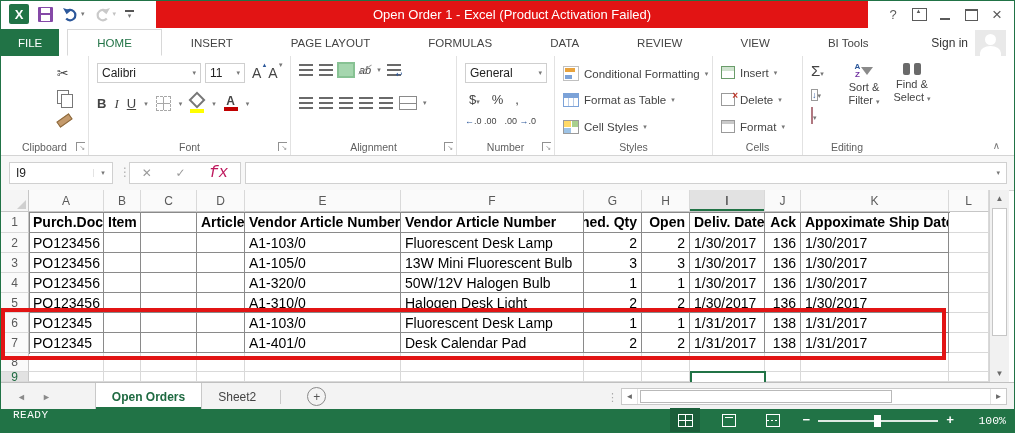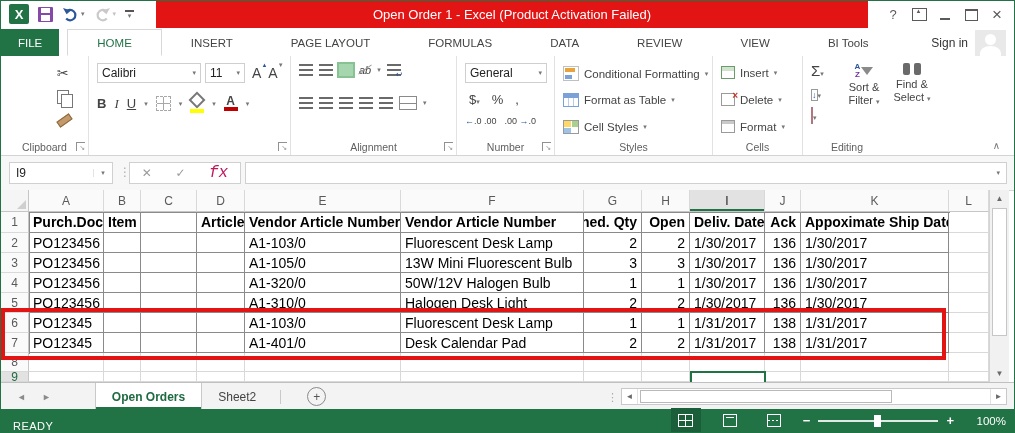--- a/index.html
+++ b/index.html
@@ -154,21 +154,21 @@
   .sheettab.active{background:#fff;color:#1e6a41;font-weight:bold;border-left:1px solid #c9c9c9;border-right:1px solid #c9c9c9;box-shadow:inset 0 -3px 0 var(--green);}
   .tabdivider{width:1px;height:14px;background:#c9c9c9;align-self:center;margin:0 8px;}
   .addsheet{width:17px;height:17px;border:1px solid #8a8a8a;border-radius:50%;color:#555;display:flex;align-items:center;justify-content:center;font-size:12px;align-self:center;margin-left:18px;}
   .hdots{position:absolute;left:606px;top:8px;color:#aaa;font-size:11px;}
   .hscroll{position:absolute;left:620px;top:5px;width:386px;height:17px;background:#fff;border:1px solid #c9c9c9;box-sizing:border-box;}
   .hs-btn{position:absolute;top:0;bottom:0;width:15px;display:flex;align-items:center;justify-content:center;font-size:8px;color:#6a6a6a;}
   .hs-left{left:0;border-right:1px solid #e3e3e3;}
   .hs-right{right:0;border-left:1px solid #e3e3e3;}
   .hs-thumb{position:absolute;left:18px;top:1px;bottom:1px;width:250px;background:#fff;border:1px solid #b9b9b9;}
   
-  .statusbar{position:absolute;top:408px;left:0;right:0;bottom:0;background:var(--green);color:#fff;display:flex;align-items:flex-end;font-size:11px;}
+  .statusbar{position:absolute;top:408px;left:0;right:0;bottom:0;background:var(--green);color:#fff;display:flex;align-items:flex-start;font-size:11px;font-family:Liberation Mono, monospace;}
   .ready{padding-left:12px;letter-spacing:.5px;}
   .sb-right{position:absolute;right:8px;top:0;bottom:0;display:flex;align-items:center;gap:14px;}
   .viewbtn{width:30px;height:25px;display:flex;align-items:center;justify-content:center;}
   .viewbtn.active{background:#1b5e3a;}
   .ic-normal{width:13px;height:11px;border:1px solid #fff;background:
     linear-gradient(#fff,#fff) center/1px 100% no-repeat,
     linear-gradient(#fff,#fff) center/100% 1px no-repeat;}
   .ic-pagelayout{width:12px;height:11px;border:1px solid #fff;background:linear-gradient(#fff,#fff) center 2px/8px 1px no-repeat;}
   .ic-pagebreak{width:12px;height:11px;border:1px solid #fff;background:repeating-linear-gradient(to right,#fff 0 2px,rgba(0,0,0,0) 2px 4px) center/100% 1px no-repeat;}
   .zoomctl{display:flex;align-items:center;gap:8px;}
@@ -273,20 +273,21 @@
           <span class="bucket"></span>
           <span class="colorbar" style="background:var(--yellow);"></span>
         </span>
         <span class="mini-caret">▾</span>
         <span class="stackicon">
           <span class="fontA">A</span>
           <span class="colorbar" style="background:var(--fontred);"></span>
         </span>
         <span class="mini-caret">▾</span>
       </div>
+      <div class="glabel">Font</div>
       <div class="launcher">↘</div>
     </div>
 
     <div class="rgroup" style="width:166px;">
       <div class="alrow" style="left:8px;top:8px;">
         <span class="lines"></span>
         <span class="lines"></span>
         <span class="lines alsel"></span>
         <span class="ab">ab</span>
         <span class="mini-caret">▾</span>

